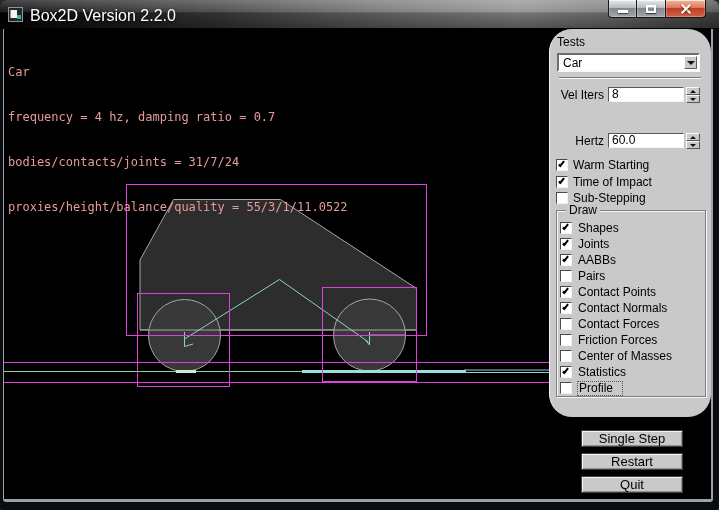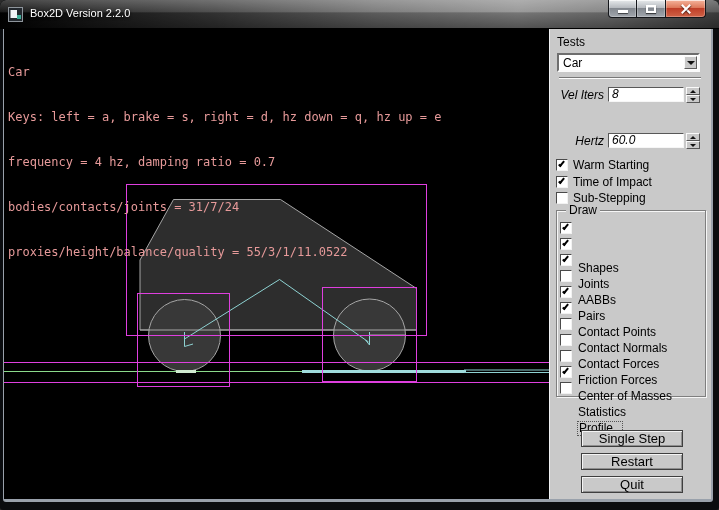--- a/index.html
+++ b/index.html
@@ -8,21 +8,21 @@
     border-radius:6px 6px 3px 3px;overflow:hidden;
     font-family:"Liberation Sans",sans-serif;}
 
   
   .titlebar{position:absolute;left:0;top:0;width:719px;height:29px;
     background:
       linear-gradient(180deg, rgba(255,255,255,.28) 0%, rgba(255,255,255,.10) 42%, rgba(0,0,0,.18) 46%, rgba(0,0,0,.42) 100%),
       linear-gradient(90deg,#000 0%,#161616 10%,#3c3c3c 30%,#6f6f6f 52%,#8f8f8f 72%,#7a7a7a 85%,#474747 100%);
     border-radius:6px 6px 0 0;border-bottom:1px solid #000;}
   .app-icon{position:absolute;left:8px;top:7px;width:15px;height:15px;display:block;}
-  .title-text{position:absolute;left:30px;top:7px;font-size:11px;color:#fff;
+  .title-text{position:absolute;left:30px;top:7px;font-size:16px;color:#fff;
     text-shadow:0 1px 3px rgba(0,0,0,.9);white-space:nowrap;}
   .winbtns{position:absolute;right:13px;top:0;display:flex;}
   .winbtn{height:18px;border:1px solid #14161a;border-top:none;position:relative;
     box-shadow:inset 0 1px 0 rgba(255,255,255,.55), inset 0 0 0 1px rgba(255,255,255,.25);}
   .winbtn.min{width:29px;border-radius:0 0 0 4px;
     background:linear-gradient(#e7eaec,#b7bbc0 45%,#83888f 50%,#a2a7ad);}
   .winbtn.max{width:29px;border-left:none;
     background:linear-gradient(#e7eaec,#b7bbc0 45%,#83888f 50%,#a2a7ad);}
   .winbtn.close{width:40px;border-left:none;border-radius:0 0 4px 0;
     background:linear-gradient(#f5b49c,#de7a5c 44%,#bf3f28 50%,#cf6247);}
@@ -41,34 +41,34 @@
     background:#99a1ab;border-radius:0 0 3px 3px;}
   .client{position:absolute;left:4px;top:29px;width:707px;height:470px;background:#000;}
 
   
   .canvas{position:absolute;left:0;top:0;width:545px;height:470px;background:#000;overflow:hidden;}
   .scene{position:absolute;left:0;top:0;}
   .stats{position:absolute;left:4px;top:6px;font-family:"DejaVu Sans Mono",monospace;
     font-size:12px;line-height:15px;color:#e79a9a;white-space:pre;}
 
   
-  .panel{position:absolute;left:545px;top:0;width:162px;height:470px;background:#c9c9c9;
-    border-left:1px solid #eef0f2;font-size:12px;color:#000;}
+  .panel{position:absolute;left:545px;top:0;width:162px;height:388px;background:#c9c9c9;
+    border-left:1px solid #eef0f2;font-size:12px;color:#000;border-radius:23px;}
   .tests-label{position:absolute;left:7px;top:6px;}
   .combo{position:absolute;left:7px;top:24px;width:143px;height:19px;background:#fff;
     border:2px solid;border-color:#6e6e6e #fafafa #fafafa #6e6e6e;}
   .combo-text{position:absolute;left:4px;top:1px;}
   .combo-btn{position:absolute;right:1px;top:1px;width:13px;height:13px;background:#c9c9c9;
     border:1px solid;border-color:#fafafa #5c5c5c #5c5c5c #fafafa;}
   .arr-down{display:block;width:0;height:0;margin:4px auto 0;
     border-left:4px solid transparent;border-right:4px solid transparent;border-top:4px solid #111;}
   .separator{position:absolute;left:9px;top:48px;width:142px;height:2px;
     border-top:1px solid #777;border-bottom:1px solid #fbfbfb;}
 
-  .spin-row{position:absolute;left:0;width:160px;height:16px;font-style:italic;}
+  .spin-row{position:absolute;left:0;width:160px;height:16px;}
   .spin-label{position:absolute;right:106px;top:1px;white-space:nowrap;}
   .spin-edit{position:absolute;left:58px;top:0;width:76px;height:15px;background:#fff;
     border:1px solid;border-color:#585858 #f6f6f6 #f6f6f6 #585858;padding-left:3px;line-height:13px;}
   .spinner{position:absolute;left:136px;top:0;width:14px;height:16px;}
   .sp-btn{position:absolute;left:0;width:14px;height:8px;background:#c9c9c9;
     border:1px solid;border-color:#fafafa #565656 #565656 #fafafa;}
   .sp-up{top:0;} .sp-dn{top:8px;}
   .sp-up i{display:block;width:0;height:0;margin:2px auto 0;
     border-left:3px solid transparent;border-right:3px solid transparent;border-bottom:3px solid #111;}
   .sp-dn i{display:block;width:0;height:0;margin:2px auto 0;
@@ -79,21 +79,21 @@
     border:1px solid;border-color:#4a4a4a #f2f2f2 #f2f2f2 #4a4a4a;}
   .mark{display:none;position:absolute;left:1px;top:2px;width:7px;height:3px;
     border-left:2px solid #000;border-bottom:2px solid #000;transform:rotate(-50deg);}
   .cb-row.on .mark{display:block;}
   .cb-label{position:absolute;left:17px;top:0;line-height:13px;white-space:nowrap;}
 
   .draw-group{position:absolute;left:6px;top:181px;width:150px;height:187px;
     border:1px solid #7f7f7f;box-shadow:1px 1px 0 #f6f6f6, inset 1px 1px 0 #f6f6f6;}
   .draw-legend{position:absolute;left:9px;top:-7px;background:#c9c9c9;padding:0 3px;line-height:13px;}
   .draw-group .cb-row{left:3px;}
-  .draw-group .cb-label{left:18px;margin-top:40px;}
+  .draw-group .cb-label{left:18px;}
   .focus-dotted{outline:1px dotted #555;padding:0 9px 0 1px;}
 
   .btn{position:absolute;left:31px;width:102px;height:17px;background:#c9c9c9;
     border:1px solid #3f3f3f;box-shadow:inset 1px 1px 0 #f4f4f4, inset -1px -1px 0 #8f8f8f;
     text-align:center;line-height:15px;font-size:13px;cursor:default;}
 </style>
 </head>
 <body>
 
 <div class="window">
@@ -146,21 +146,20 @@
         <line x1="460" y1="343.5" x2="545" y2="343.5" stroke="#8ed2d2"></line>
         <line x1="0" y1="333.5" x2="545" y2="333.5" stroke="#df3fdf"></line>
         <line x1="0" y1="353.5" x2="545" y2="353.5" stroke="#df3fdf"></line>
 
         <rect x="122.5" y="155.5" width="300" height="151" fill="none" stroke="#df3fdf"></rect>
         <rect x="133.5" y="264.5" width="92" height="93" fill="none" stroke="#df3fdf"></rect>
         <rect x="318.5" y="258.5" width="94" height="94" fill="none" stroke="#df3fdf"></rect>
       </svg>
       <div class="stats">
         <div>Car</div>
-        <div>Keys: left = a, brake = s, right = d, hz down = q, hz up = e</div>
         <div>frequency = 4 hz, damping ratio = 0.7</div>
         <div>bodies/contacts/joints = 31/7/24</div>
         <div>proxies/height/balance/quality = 55/3/1/11.0522</div>
       </div>
     </div>
 
     <div class="panel">
 
       <div class="tests-label">Tests</div>
 

